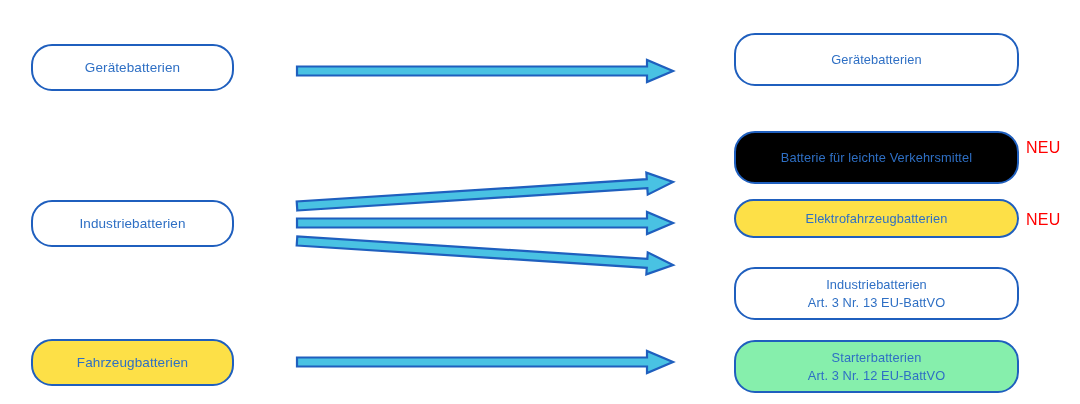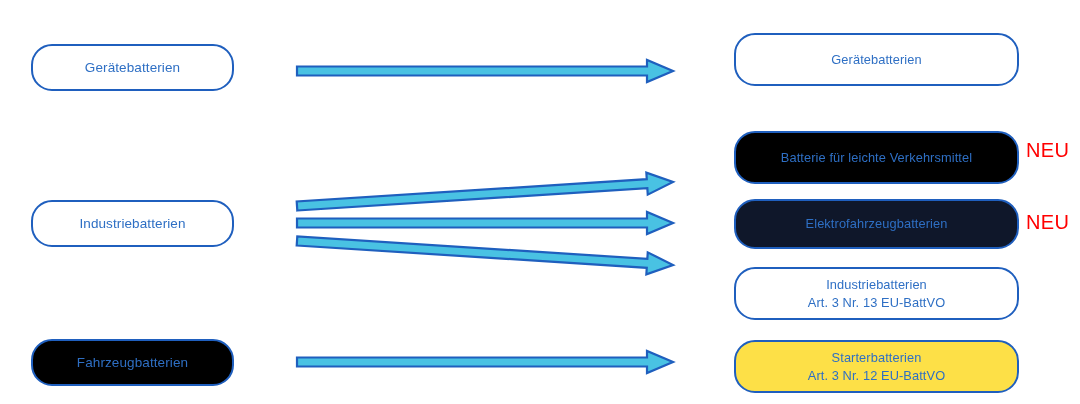--- a/index.html
+++ b/index.html
@@ -37,21 +37,21 @@
   }
   .left-node .node-label {
     font-size: 13.5px;
   }
   .right-node .node-label {
     font-size: 12.8px;
   }
   .badge-neu {
     position: absolute;
     color: #FF0000;
-    font-size: 20px;
+    font-size: 16px;
     font-weight: 400;
     letter-spacing: 0.3px;
     line-height: 1;
   }
   .arrow-layer {
     position: absolute;
     left: 0;
     top: 0;
     width: 1080px;
     height: 404px;
@@ -71,38 +71,38 @@
       <polygon points="297.00,366.50 647.00,366.50 647.00,373.00 673.00,362.00 647.00,351.00 647.00,357.50 297.00,357.50" fill="#49C2E3" stroke="#1F5FBE" stroke-width="2.2" stroke-linejoin="miter"></polygon>
     </svg>
 
   <div id="left-column">
       <div class="node left-node" style="left: 31px; top: 44px; width: 203px; height: 47px; border-color: rgb(31, 95, 190); background: rgb(255, 255, 255);">
         <div class="node-label" style="color: rgb(46, 111, 196);">Gerätebatterien</div>
       </div>
       <div class="node left-node" style="left: 31px; top: 200px; width: 203px; height: 47px; border-color: rgb(31, 95, 190); background: rgb(255, 255, 255);">
         <div class="node-label" style="color: rgb(46, 111, 196);">Industriebatterien</div>
       </div>
-      <div class="node left-node" style="left: 31px; top: 339px; width: 203px; height: 47px; border-color: rgb(31, 95, 190); background: #000000;">
+      <div class="node left-node" style="left: 31px; top: 339px; width: 203px; height: 47px; border-color: rgb(31, 95, 190); background: #fde047;">
         <div class="node-label" style="color: rgb(46, 111, 196);">Fahrzeugbatterien</div>
       </div>
     </div>
   <div id="right-column">
       <div class="node right-node" style="left: 734px; top: 33px; width: 285px; height: 53px; border-color: rgb(31, 95, 190); background: rgb(255, 255, 255);">
         <div class="node-label" style="color: rgb(46, 111, 196);"><div>Gerätebatterien</div></div>
       </div>
       <div class="node right-node" style="left: 734px; top: 131px; width: 285px; height: 53px; border-color: rgb(31, 95, 190); background: #000000;">
         <div class="node-label" style="color: rgb(46, 111, 196);"><div>Batterie für leichte Verkehrsmittel</div></div>
       </div>
-      <div class="node right-node" style="left: 734px; top: 199px; width: 285px; height: 50px; border-color: rgb(31, 95, 190); background: #0f172a;">
+      <div class="node right-node" style="left: 734px; top: 199px; width: 285px; height: 39px; border-color: rgb(31, 95, 190); background: #fde047;">
         <div class="node-label" style="color: rgb(46, 111, 196);"><div>Elektrofahrzeugbatterien</div></div>
       </div>
       <div class="node right-node" style="left: 734px; top: 267px; width: 285px; height: 53px; border-color: rgb(31, 95, 190); background: rgb(255, 255, 255);">
         <div class="node-label" style="color: rgb(46, 111, 196);"><div>Industriebatterien</div><div>Art. 3 Nr. 13 EU-BattVO</div></div>
       </div>
-      <div class="node right-node" style="left: 734px; top: 340px; width: 285px; height: 53px; border-color: rgb(31, 95, 190); background: #fde047;">
+      <div class="node right-node" style="left: 734px; top: 340px; width: 285px; height: 53px; border-color: rgb(31, 95, 190); background: #86efac;">
         <div class="node-label" style="color: rgb(46, 111, 196);"><div>Starterbatterien</div><div>Art. 3 Nr. 12 EU-BattVO</div></div>
       </div>
     </div>
   <div id="badge-layer">
       <div class="badge-neu" style="left: 1026px; top: 140px; color: rgb(255, 0, 0);">NEU</div>
       <div class="badge-neu" style="left: 1026px; top: 212px; color: rgb(255, 0, 0);">NEU</div>
     </div>
 
 </div>
 

